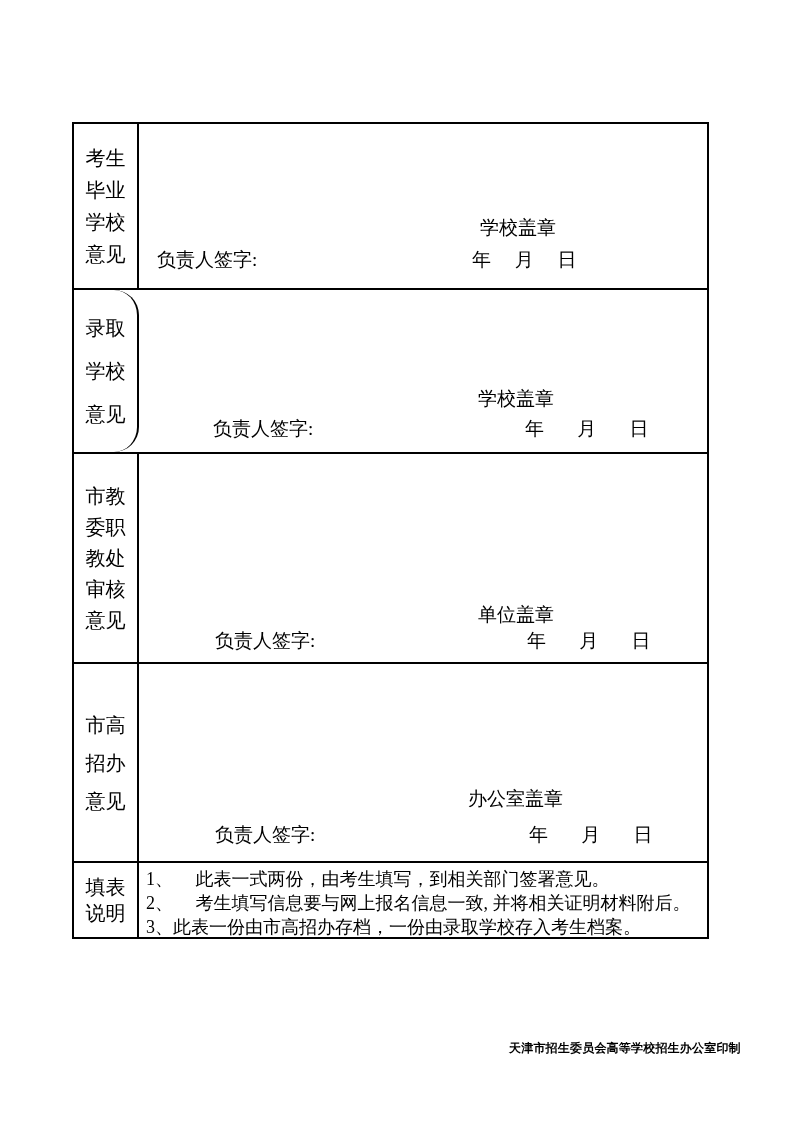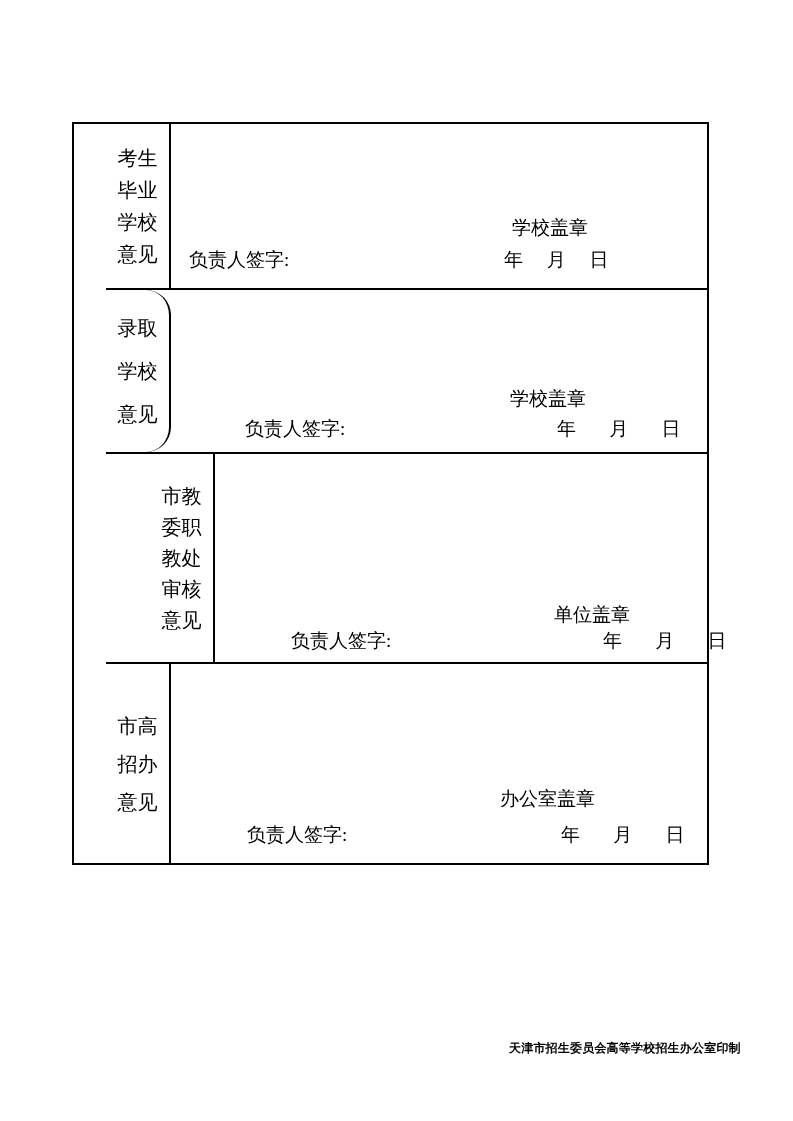--- a/index.html
+++ b/index.html
@@ -18,26 +18,25 @@
   .form-table {
     position: absolute;
     left: 72px;
     top: 122px;
     width: 637px;
     border: 2px solid #000;
   }
   .t-row {
     display: flex;
     border-bottom: 2px solid #000;
-    margin-left: 32px;
   }
   .t-row:last-child { border-bottom: none; }
   .row-1 { height: 166px; }
   .row-2 { height: 164px; }
-  .row-3 { height: 210px; padding-left: 44px; }
+  .row-3 { height: 210px; }
   .row-4 { height: 199px; }
   .row-5 { height: 74px; }
   .cell-label {
     width: 65px;
     flex: 0 0 65px;
     border-right: 2px solid #000;
     display: flex;
     align-items: center;
     justify-content: center;
     text-align: center;
@@ -142,18 +141,29 @@
       <div class="cell-label">市高
 招办
 意见</div>
       <div class="cell-content">
         <span class="seal">办公室盖章</span>
         <span class="sign">负责人签字:</span>
         <span class="date">年       月       日</span>
       </div>
     </div>
 
+    <div class="t-row row-5">
+      <div class="cell-label">填表
+说明</div>
+      <div class="cell-content">
+        <div class="notes">
+          <div class="note-line">1、     此表一式两份，由考生填写，到相关部门签署意见。</div>
+          <div class="note-line">2、     考生填写信息要与网上报名信息一致, 并将相关证明材料附后。</div>
+          <div class="note-line">3、此表一份由市高招办存档，一份由录取学校存入考生档案。</div>
+        </div>
+      </div>
+    </div>
 
   </div>
 
   <div class="footer-note">天津市招生委员会高等学校招生办公室印制</div>
 
 </div>
 
 </body></html>

